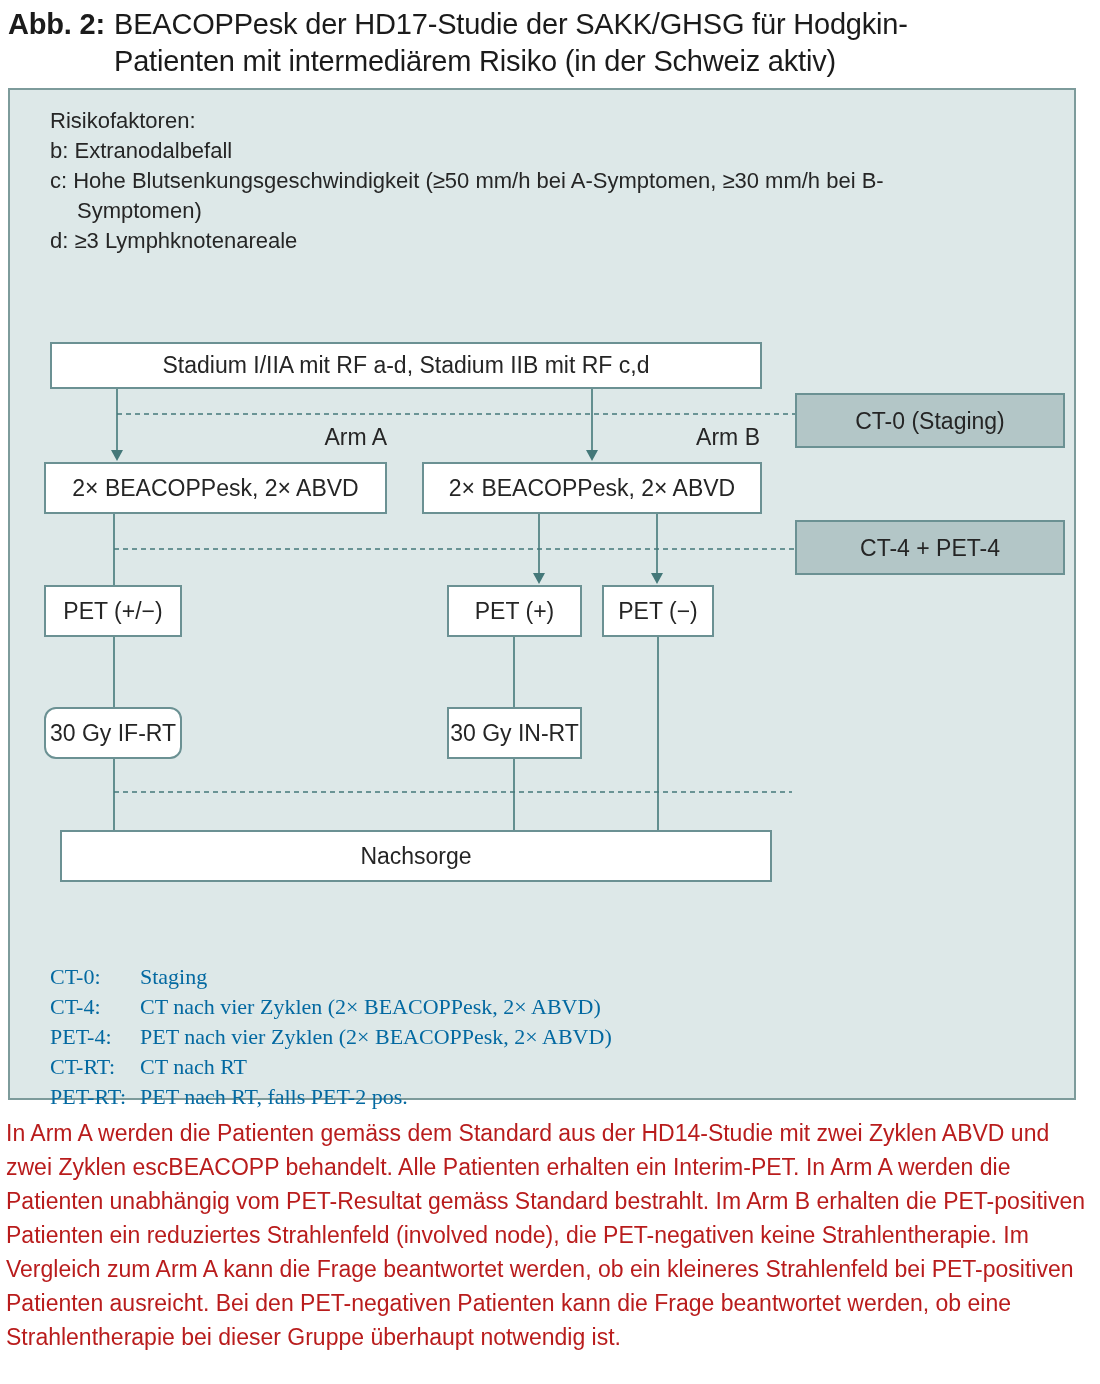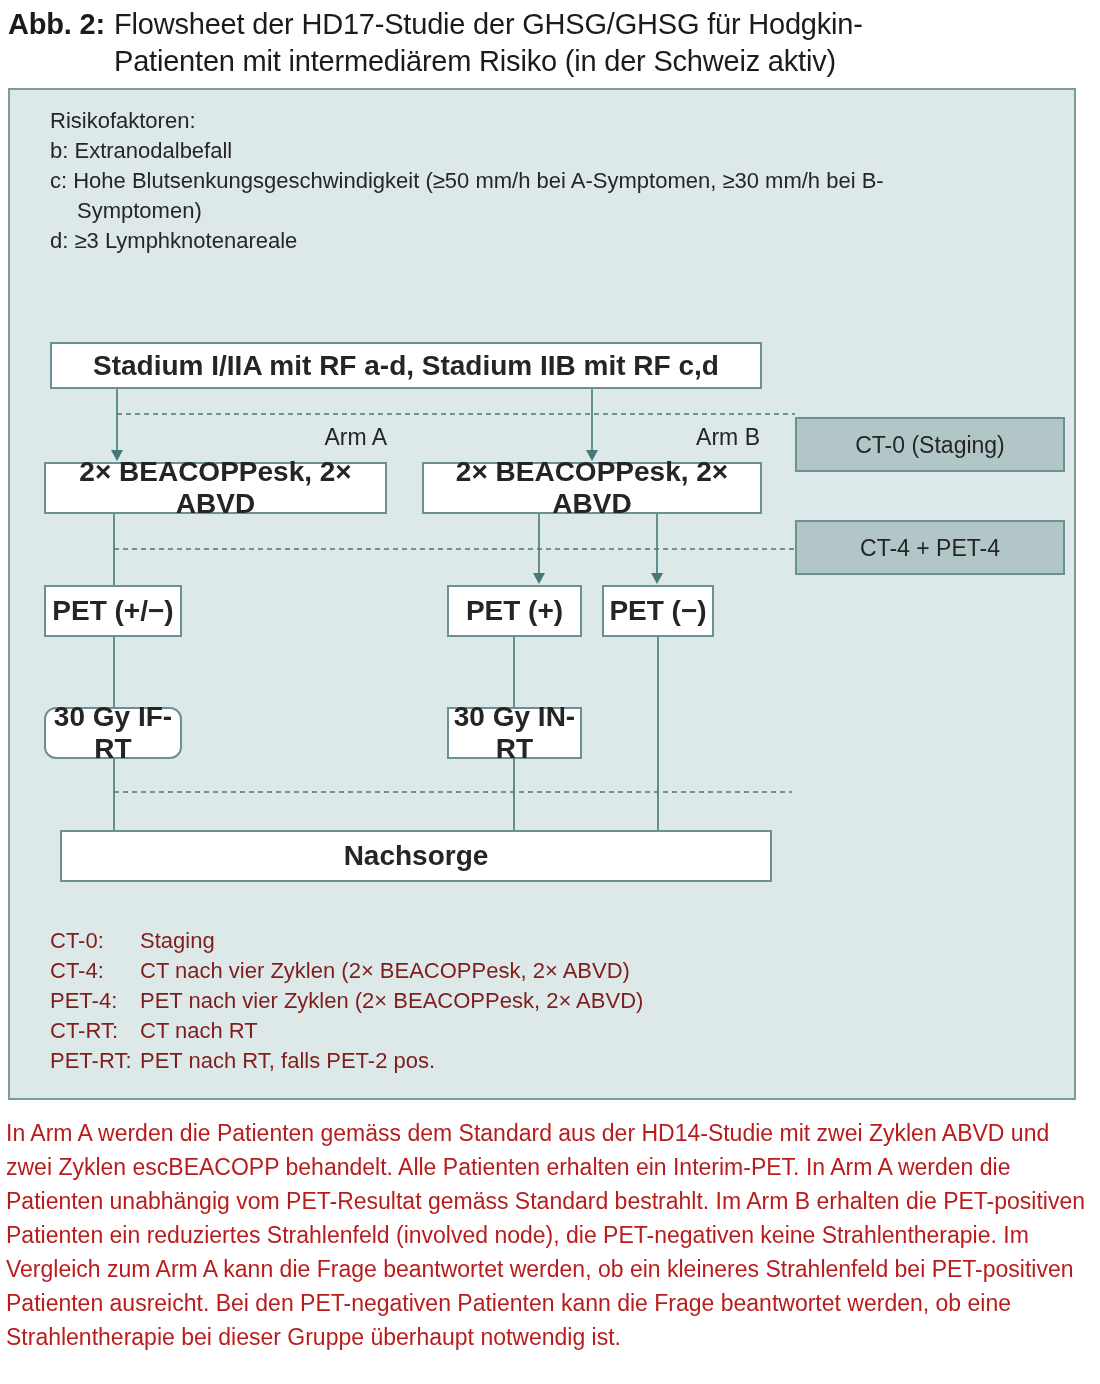--- a/index.html
+++ b/index.html
@@ -74,24 +74,23 @@
     text-indent: -27px;
   }
 
   .node {
     position: absolute;
     background: #ffffff;
     border: 2px solid #6b9193;
     display: flex;
     align-items: center;
     justify-content: center;
-    font-size: 28px;
+    font-size: 23px;
     color: #252525;
     text-align: center;
-    font-weight: bold;
   }
   .side-box {
     position: absolute;
     background: #b3c6c7;
     border: 2px solid #6b9193;
     display: flex;
     flex-direction: column;
     align-items: center;
     justify-content: center;
     font-size: 23px;
@@ -102,43 +101,44 @@
   .arm-label {
     position: absolute;
     font-size: 23px;
     line-height: 30px;
     color: #262626;
     text-align: right;
   }
 
   
   .node-stadium   { left: 40px;  top: 252px; width: 712px; height: 47px; }
-  .side-ct0       { left: 785px; top: 303px; width: 270px; height: 55px; margin-top: 24px; }
+  .side-ct0       { left: 785px; top: 303px; width: 270px; height: 55px; }
   .arm-a          { left: 240px; top: 332px; width: 137px; }
   .arm-b          { left: 613px; top: 332px; width: 137px; }
   .node-chemo-a   { left: 34px;  top: 372px; width: 343px; height: 52px; }
   .node-chemo-b   { left: 412px; top: 372px; width: 340px; height: 52px; }
   .side-ct4       { left: 785px; top: 430px; width: 270px; height: 55px; }
   .node-pet-a     { left: 34px;  top: 495px; width: 138px; height: 52px; }
   .node-pet-pos   { left: 437px; top: 495px; width: 135px; height: 52px; }
   .node-pet-neg   { left: 592px; top: 495px; width: 112px; height: 52px; }
   .node-rt-a      { left: 34px;  top: 617px; width: 138px; height: 52px; border-radius: 12px; }
   .node-rt-b      { left: 437px; top: 617px; width: 135px; height: 52px; }
   .side-ctrt      { left: 782px; top: 649px; width: 273px; height: 113px; }
   .node-followup  { left: 50px;  top: 740px; width: 712px; height: 52px; }
 
   .legend {
     position: absolute;
     left: 40px;
-    top: 836px;
+    top: 872px;
     display: grid;
     grid-template-columns: 90px auto;
     font-size: 22px;
     line-height: 30px;
-    color: #7f1d1d;
+    color: #0369a1;
+    font-family: Liberation Serif, serif;
   }
 
   
   .body-text {
     position: absolute;
     left: 6px;
     top: 1116px;
     width: 1088px;
     font-size: 23px;
     line-height: 34px;
@@ -146,21 +146,21 @@
   }
 </style>
 </head>
 <body>
 
 <div class="page">
 
   <div class="figure-title">
     <div class="fig-label">Abb. 2:</div>
     <div class="fig-text">
-      <div>Flowsheet der HD17-Studie der GHSG/GHSG für Hodgkin-</div>
+      <div>BEACOPPesk der HD17-Studie der SAKK/GHSG für Hodgkin-</div>
       <div>Patienten mit intermediärem Risiko (in der Schweiz aktiv)</div>
     </div>
   </div>
 
   <div class="panel">
 
     <svg class="connectors" width="100%" height="100%">
       <g stroke="#447879" stroke-width="1.6" fill="none">
         <line x1="107" y1="297" x2="107" y2="362"></line>
         <line x1="582" y1="297" x2="582" y2="362"></line>

